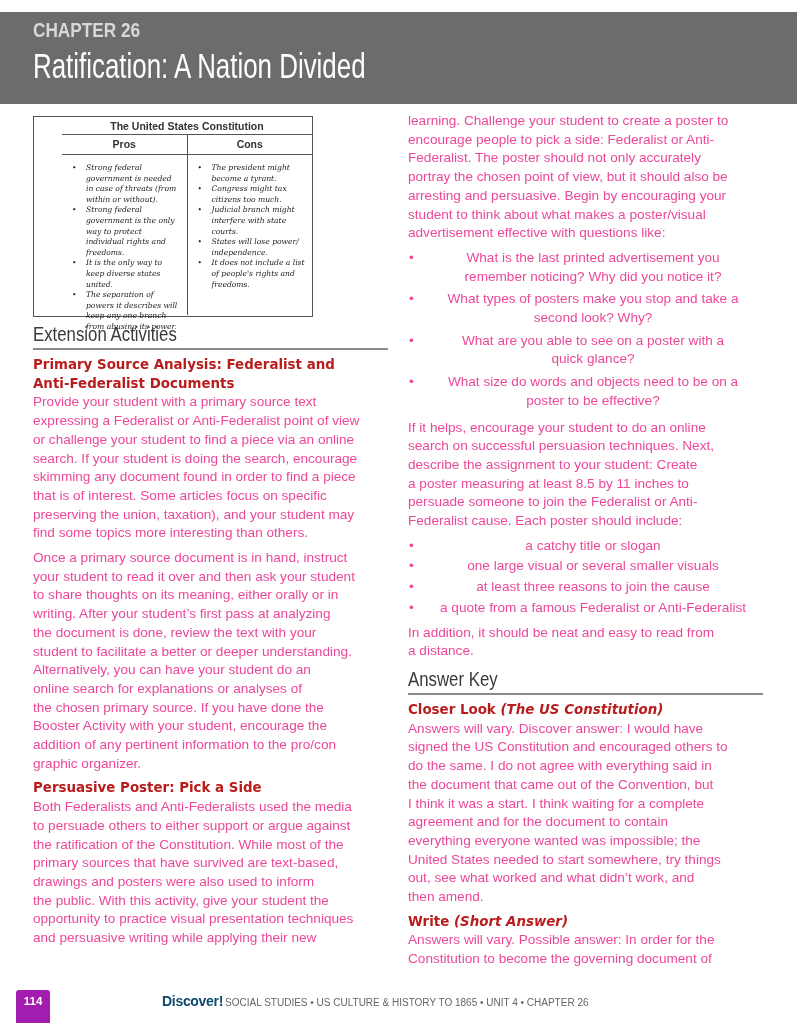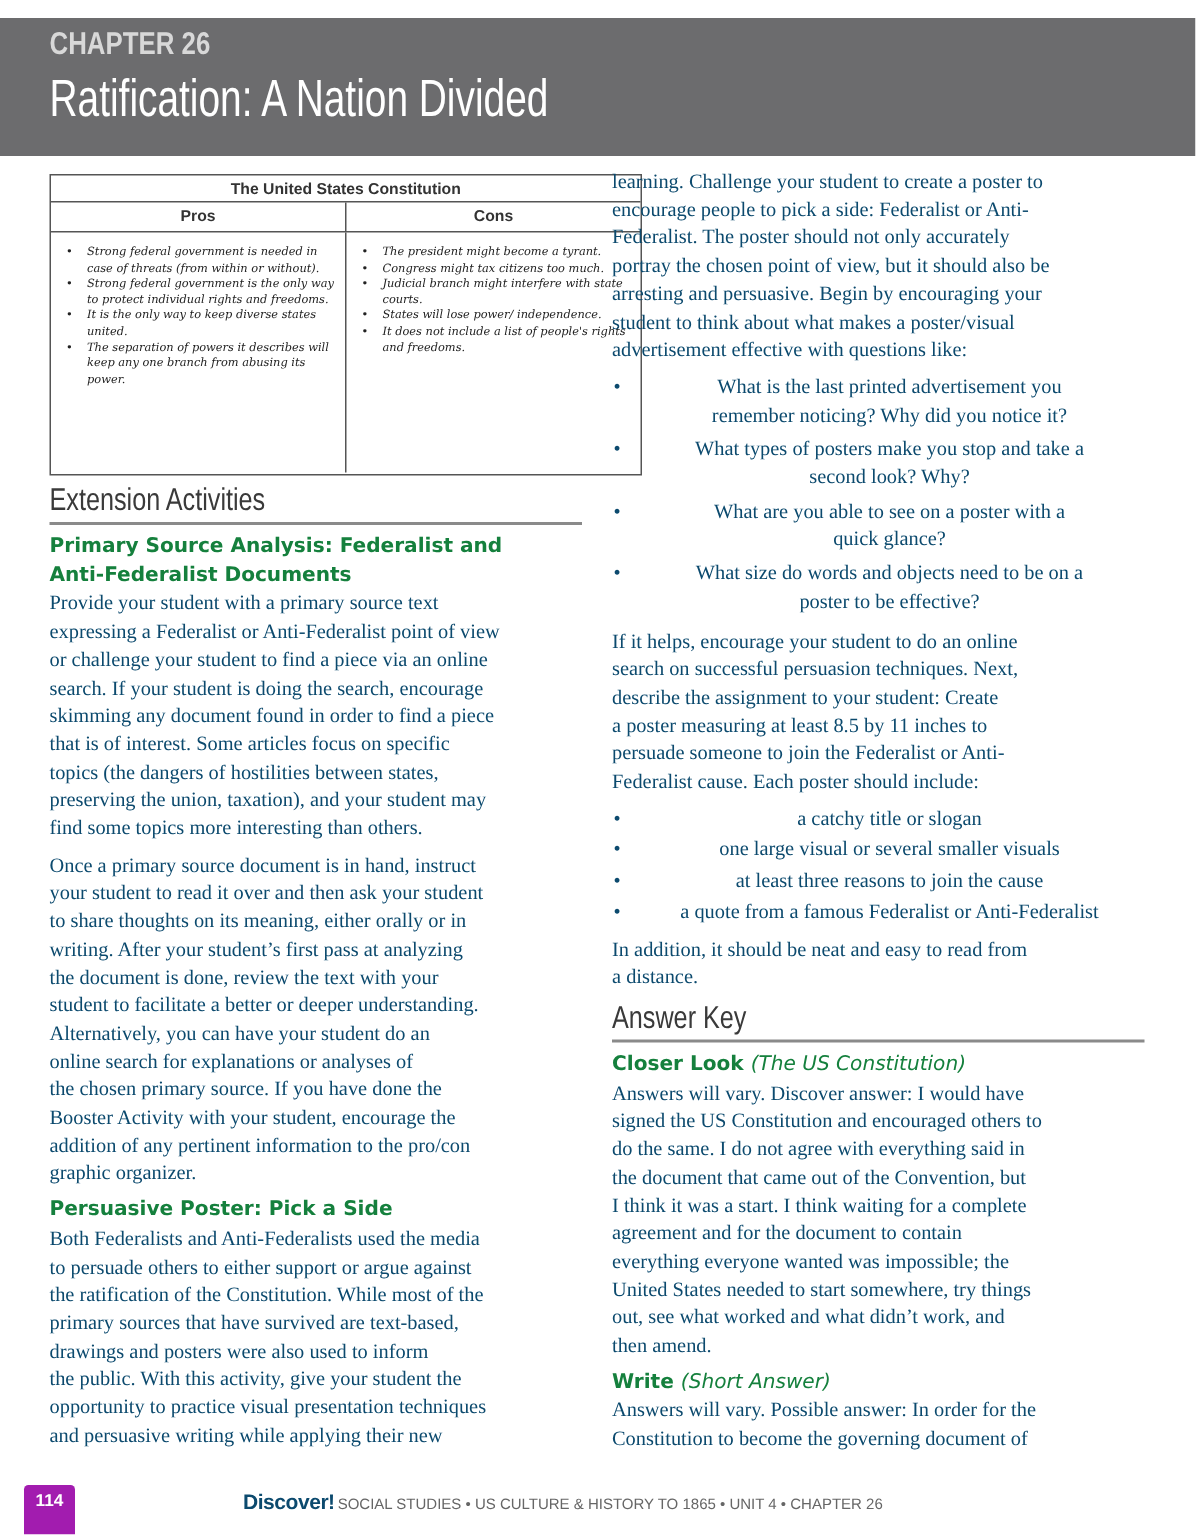--- a/index.html
+++ b/index.html
@@ -21,29 +21,30 @@
       font-family: "Liberation Sans", sans-serif;
       font-size: 35px; color: #ffffff; white-space: nowrap;
       transform: scaleX(0.74); transform-origin: left top;
     }
 
     .col { position: absolute; top: 110px; }
     .col-left { left: 33px; width: 355px; }
     .col-right { left: 408px; width: 358px; }
 
     .text {
-      font-family: Liberation Serif, serif; font-size: 13.6px; line-height: 18.7px;
-      color: #0c4a6e; white-space: nowrap;
+      font-family: Liberation Sans, sans-serif; font-size: 13.6px; line-height: 18.7px;
+      color: #ec4899; white-space: nowrap;
     }
     .para { margin-bottom: 6px; }
 
     
     .pc-table {
-      position: absolute; left: 33px; top: 116px; width: 395px; height: 201px;
+      position: absolute; left: 33px; top: 116px; width: 280px; height: 201px;
       border: 1.5px solid #555;
+      padding-left: 28px;
     }
     .pc-table .t-title {
       height: 18px; border-bottom: 1.2px solid #555; text-align: center;
       font-family: "Liberation Sans", sans-serif; font-weight: bold; font-size: 10.5px; line-height: 18px; color: #333;
     }
     .pc-table .t-head { display: flex; height: 20px; border-bottom: 1.2px solid #555; }
     .pc-table .t-head div {
       flex: 1; text-align: center; font-family: "Liberation Sans", sans-serif; font-weight: bold;
       font-size: 10.5px; line-height: 19px; color: #333;
     }
@@ -57,23 +58,23 @@
     .hand li { position: relative; padding-left: 18px; }
     .hand li::before { content: "\2022"; position: absolute; left: 4px; top: 0; font-style: normal; }
 
     .h-section {
       font-family: "Liberation Sans", sans-serif; font-size: 21px; color: #3a3a3a;
       transform: scaleX(0.8); transform-origin: left top; white-space: nowrap; height: 26px;
     }
     .rule { height: 2px; background: #8a8a8a; width: 100%; margin-bottom: 6px; }
     .h-sub {
       font-family: "DejaVu Sans", sans-serif; font-weight: bold; font-size: 13.4px; line-height: 18.7px;
-      color: #15803d; white-space: nowrap;
-    }
-    .h-sub .it { font-weight: normal; font-style: italic; }
+      color: #b91c1c; white-space: nowrap;
+    }
+    .h-sub .it { font-weight: bold; font-style: italic; }
 
     ul.bullets { list-style: none; margin-bottom: 6px; }
     ul.bullets li { position: relative; padding-left: 12px; margin-bottom: 4px; text-align: center; }
     ul.bullets li::before { content: "\2022"; position: absolute; left: 1px; top: 0; }
     ul.tight li { margin-bottom: 2px; }
 
     .footer-badge {
       position: absolute; left: 16px; top: 990px; width: 34px; height: 33px;
       background: #a21caf; border-radius: 3px 3px 0 0; color: #fff;
       font-family: "Liberation Sans", sans-serif; font-weight: bold; font-size: 11.5px; text-align: center; line-height: 22px;
@@ -125,21 +126,20 @@
 
   <div class="h-sub">Primary Source Analysis: Federalist and</div>
   <div class="h-sub">Anti-Federalist Documents</div>
   <div class="text para">
     <div>Provide your student with a primary source text</div>
     <div>expressing a Federalist or Anti-Federalist point of view</div>
     <div>or challenge your student to find a piece via an online</div>
     <div>search. If your student is doing the search, encourage</div>
     <div>skimming any document found in order to find a piece</div>
     <div>that is of interest. Some articles focus on specific</div>
-    <div>topics (the dangers of hostilities between states,</div>
     <div>preserving the union, taxation), and your student may</div>
     <div>find some topics more interesting than others.</div>
   </div>
   <div class="text para">
     <div>Once a primary source document is in hand, instruct</div>
     <div>your student to read it over and then ask your student</div>
     <div>to share thoughts on its meaning, either orally or in</div>
     <div>writing. After your student’s first pass at analyzing</div>
     <div>the document is done, review the text with your</div>
     <div>student to facilitate a better or deeper understanding.</div>

